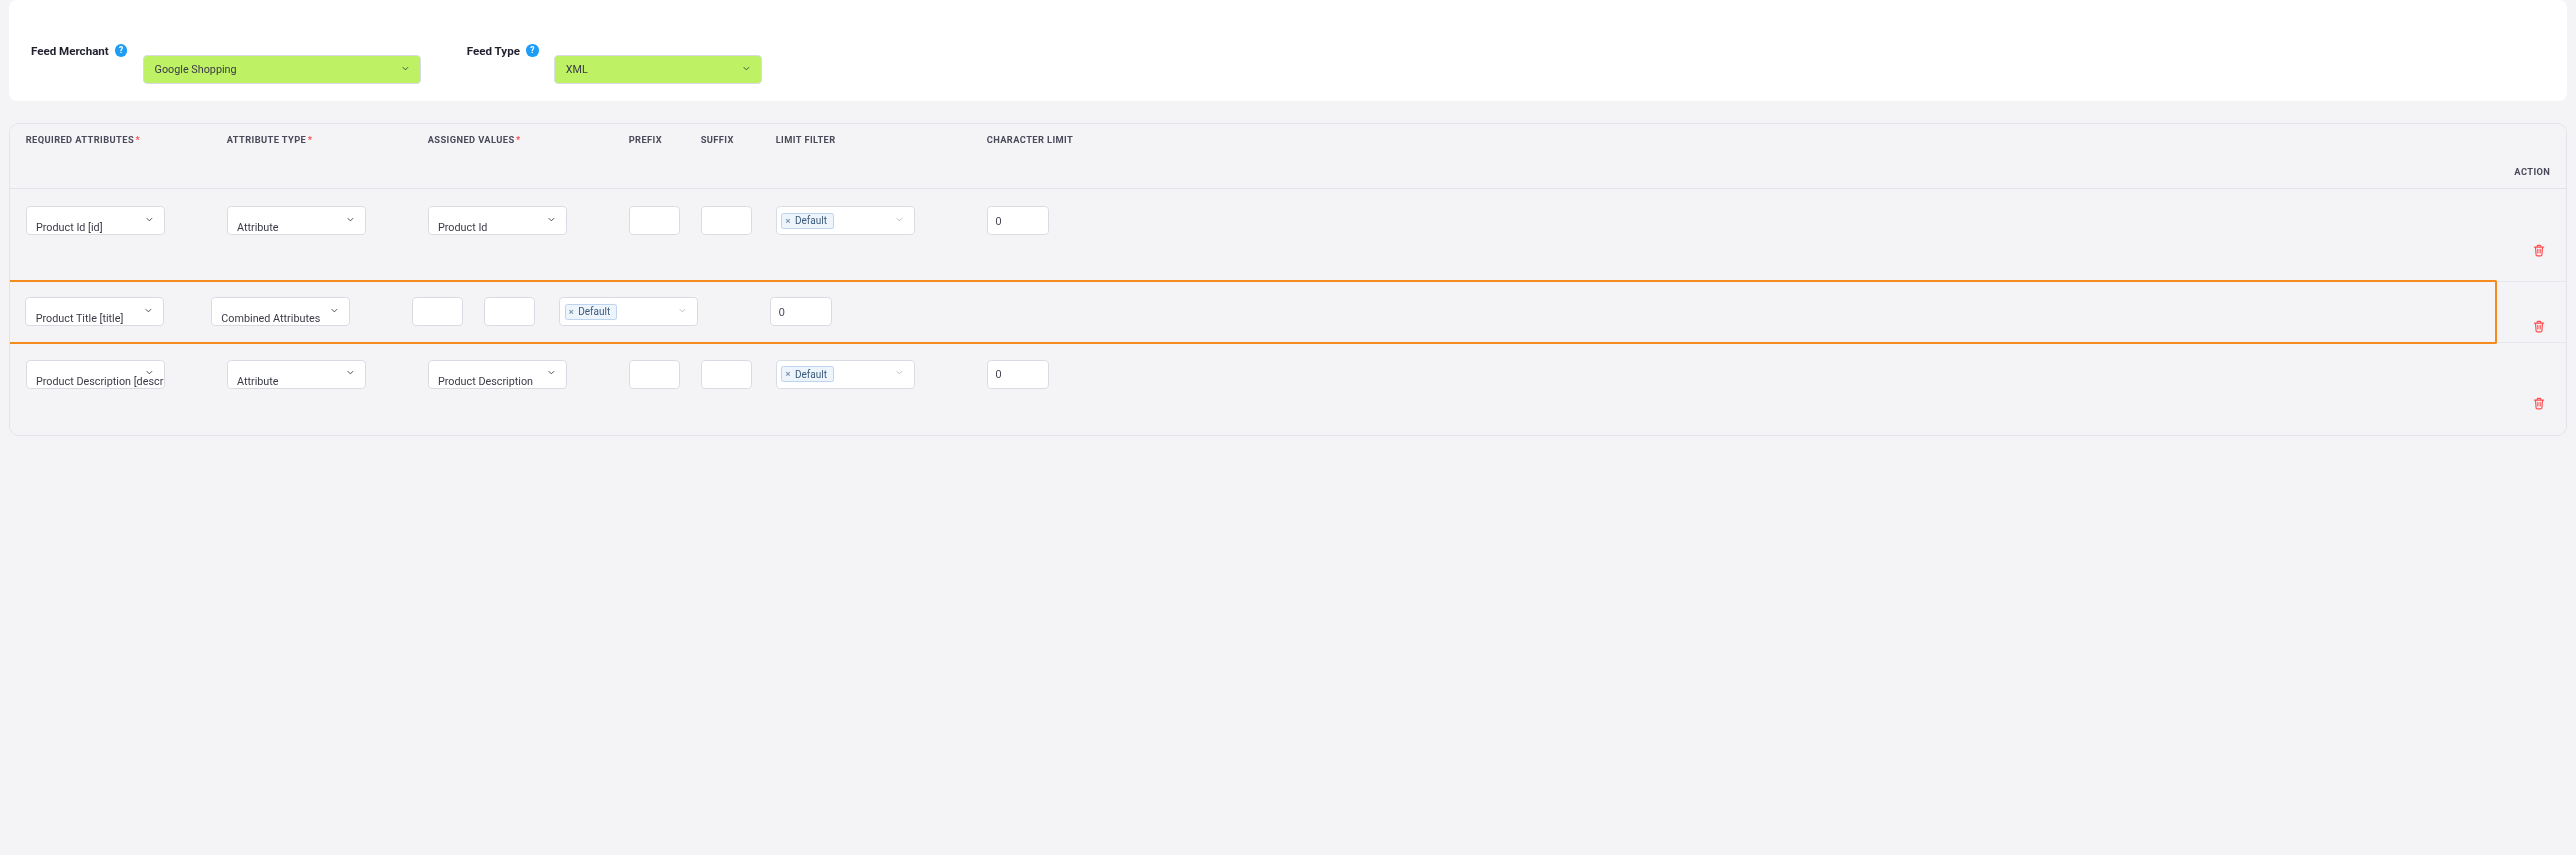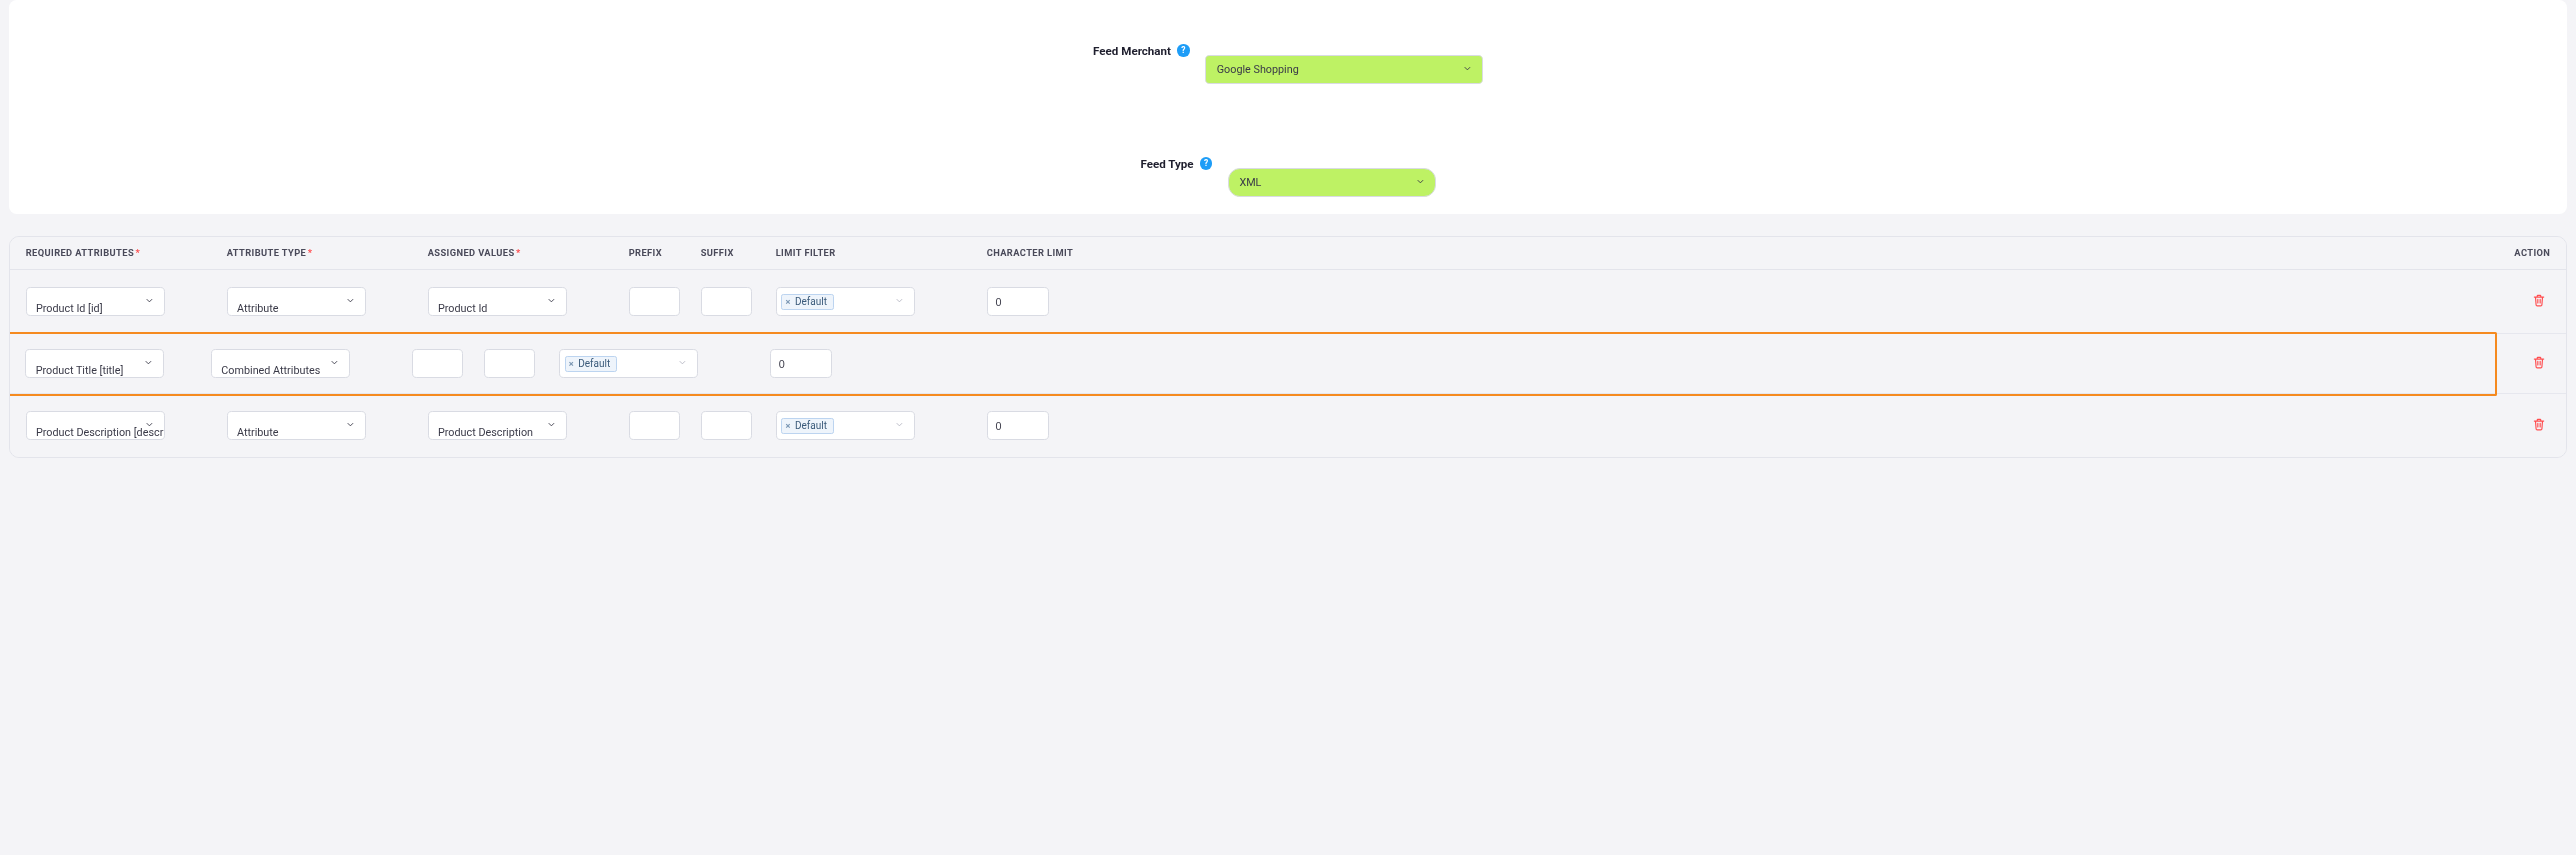--- a/index.html
+++ b/index.html
@@ -21,21 +21,20 @@
 
     
     .top-card {
       background: #ffffff;
       border-radius: 7.7px;
       padding: 17px 21.6px;
       display: flex;
       align-items: center;
       gap: 46px;
       margin-bottom: 21.6px;
-      flex-direction: column;
     }
 
     .top-field {
       display: flex;
       align-items: center;
       gap: 15.4px;
     }
 
     .top-label {
       font-weight: 700;
@@ -69,21 +68,21 @@
       display: flex;
       align-items: center;
       padding: 0 31px 0 10.8px;
       font-size: 10.8px;
       color: #3a3a48;
       cursor: pointer;
       margin-top: 38px;
     }
 
     .select-box.wide-merchant { width: 278px; }
-    .select-box.wide-type     { width: 208px; border-radius: 12px; }
+    .select-box.wide-type     { width: 208px; }
 
     .chevron {
       position: absolute;
       right: 9.3px;
       top: 50%;
       transform: translateY(-50%);
       pointer-events: none;
     }
 
     .chevron svg {
@@ -124,21 +123,21 @@
     .grid-row:last-child { border-bottom: none; }
 
     
     .c-required  { width: 201px; }
     .c-attrtype  { width: 201px; }
     .c-assigned  { width: 201px; }
     .c-prefix    { width: 62px; }
     .c-suffix    { width: 85px; padding-left: 10px; }
     .c-output    { width: 201px; }
     .c-charlimit { width: 147px; margin-left: 10px; }
-    .c-action    { width: 46px; margin-left: auto; text-align: right; }
+    .c-action    { width: 46px; margin-left: auto; text-align: right; margin-top: 32px; }
 
     .grid-header .c-action { text-align: right; }
 
     .cell-select {
       position: relative;
       background: #ffffff;
       border: 0.8px solid #d9dbe3;
       border-radius: 4.6px;
       height: 29px;
       width: 139px;

